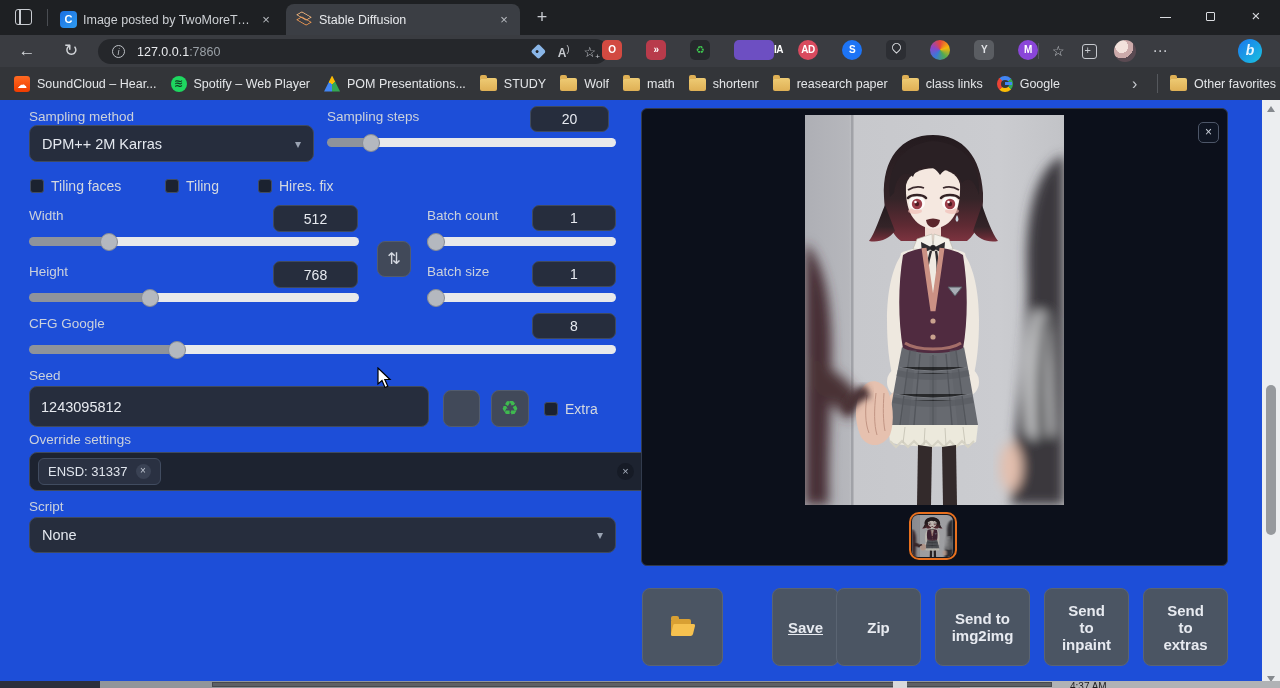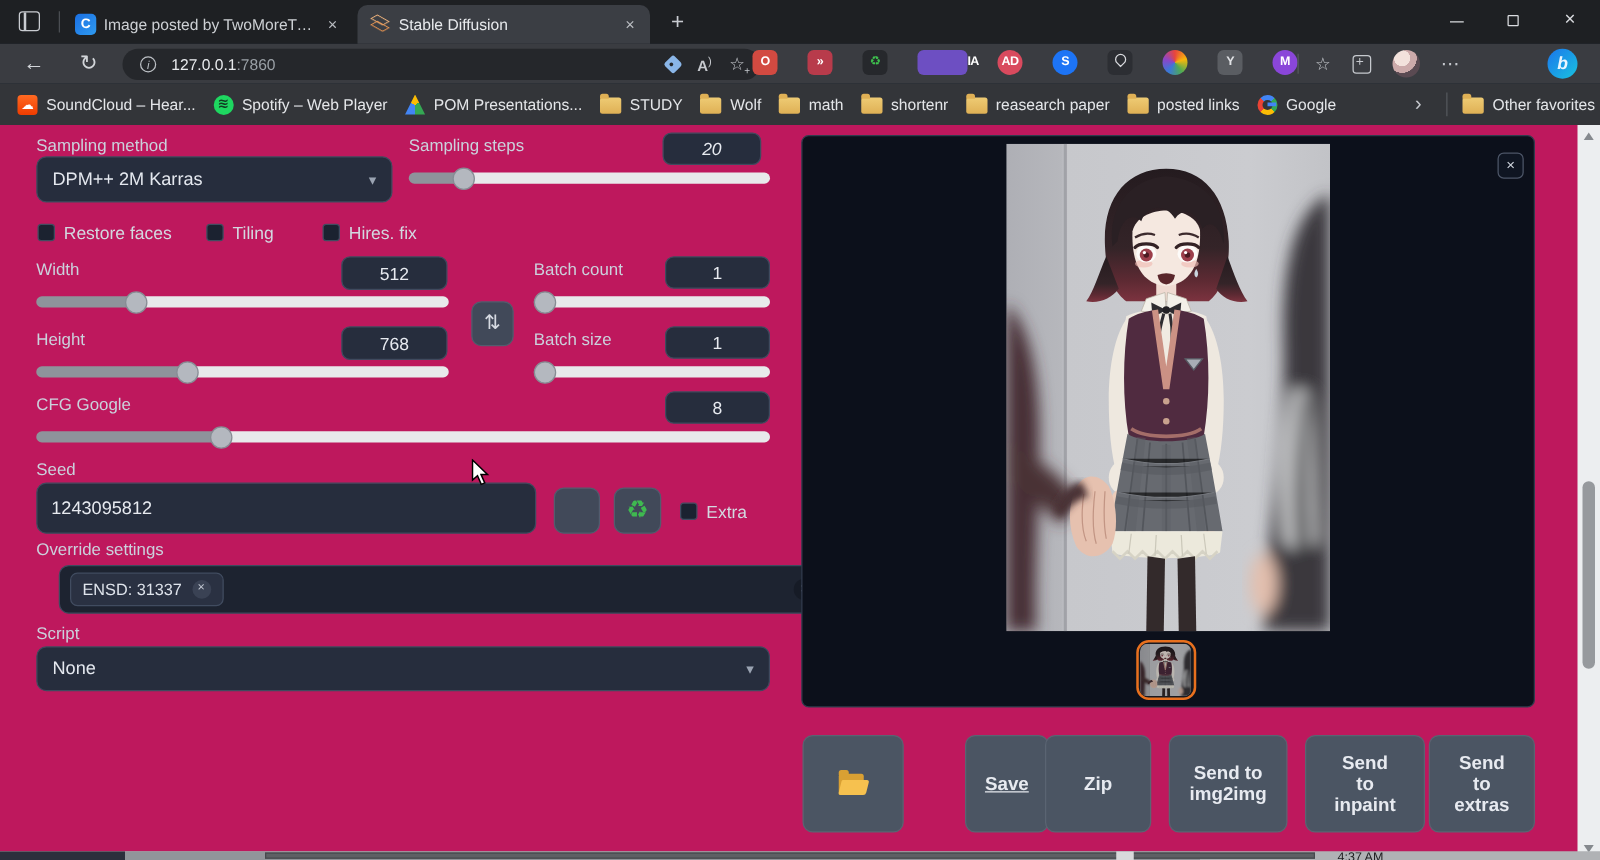--- a/index.html
+++ b/index.html
@@ -68,21 +68,21 @@
   .bi-spotify { background:#1ed760; border-radius:50%; color:#123b22; font-size:11px; font-weight:bold; text-align:center; line-height:15px; }
   .bi-drive { background:conic-gradient(from 180deg,#4285f4 0 33%,#fbbc04 33% 66%,#34a853 66%); clip-path:polygon(50% 0,100% 100%,0 100%); }
   .bi-google { border-radius:50%; background:conic-gradient(from -45deg,#4285f4 0 25%,#34a853 25% 50%,#fbbc05 50% 75%,#ea4335 75%); }
   .bi-google::before { content:""; position:absolute; left:4px; top:4px; width:8px; height:8px; border-radius:50%; background:#333539; }
   .bi-google::after { content:""; position:absolute; left:8px; top:6.5px; width:7px; height:3px; background:#4285f4; }
   .bm-chevron { position:absolute; left:1132px; color:#c6c9ce; font-size:16px; }
   .bm-divider { position:absolute; left:1157px; top:7px; width:1px; height:19px; background:#55585d; }
   .bm-other { position:absolute; left:1170px; display:flex; align-items:center; gap:7px; }
 
   
-  .page { position:absolute; left:0; top:100px; width:1280px; height:588px; background:#be185d; }
+  .page { position:absolute; left:0; top:100px; width:1280px; height:588px; background:#1d4ed8; }
   .lbl { position:absolute; color:#cbd1dc; font-size:13.5px; }
   .numbox { position:absolute; background:#262d3d; border:1px solid #3f4a5e; border-radius:7px; color:#e7eaf0; font-size:14px; text-align:center; font-family:inherit; padding:0; }
   .dropdown { position:absolute; background:#262d3d; border:1px solid #3f4a5e; border-radius:8px; color:#e4e8ef; font-size:14.5px; display:flex; align-items:center; padding:0 12px; }
   .dropdown .val { flex:1; }
   .caret { color:#9aa3b2; font-size:12px; }
   .slider { position:absolute; height:9px; border-radius:5px; background:linear-gradient(to right,#8e939b 0 var(--p),#e8e9eb var(--p) 100%); }
   .slider::after { content:""; position:absolute; top:-4px; left:calc(var(--p) - 8px); width:16px; height:16px; border-radius:50%; background:#b4b8bf; border:1px solid #878c94; }
   .check { position:absolute; width:14px; height:14px; background:#1b2230; border:1px solid #414c60; border-radius:3px; }
   .clabel { position:absolute; color:#d3d8e0; font-size:14px; }
   .textinput { position:absolute; background:#262d3d; border:1px solid #3f4a5e; border-radius:8px; color:#e7eaf0; font-size:14.5px; padding:0 11px; font-family:inherit; }
@@ -216,21 +216,21 @@
         <span class="bm">
           <span class="bi bi-folder"></span>
           <span class="bm-label">shortenr</span>
         </span>
         <span class="bm">
           <span class="bi bi-folder"></span>
           <span class="bm-label">reasearch paper</span>
         </span>
         <span class="bm">
           <span class="bi bi-folder"></span>
-          <span class="bm-label">posted links</span>
+          <span class="bm-label">class links</span>
         </span>
         <span class="bm">
           <span class="bi bi-google"></span>
           <span class="bm-label">Google</span>
         </span>
       </span>
     <span class="bm-chevron">›</span>
     <span class="bm-divider"></span>
     <span class="bm-other">
       <span class="bi bi-folder"></span>
@@ -239,25 +239,25 @@
   </div>
 
   <div class="page">
 
     <div class="lbl" style="left:29px; top:9px;">Sampling method</div>
     <div class="dropdown" style="left:29px; top:25px; width:285px; height:37px;">
       <span class="val">DPM++ 2M Karras</span>
       <span class="caret">▾</span>
     </div>
     <div class="lbl" style="left:327px; top:9px;">Sampling steps</div>
-    <input class="numbox" style="left: 530px; top: 6px; width: 79px; height: 26px; font-style: italic;" value="20">
+    <input class="numbox" style="left: 530px; top: 6px; width: 79px; height: 26px;" value="20">
     <div class="slider" style="left:327px; top:38px; width:289px; --p:15%;"></div>
 
     <div class="check" style="left:30px; top:79px;"></div>
-    <div class="clabel" style="left:51px; top:78px;">Restore faces</div>
+    <div class="clabel" style="left:51px; top:78px;">Tiling faces</div>
     <div class="check" style="left:165px; top:79px;"></div>
     <div class="clabel" style="left:186px; top:78px;">Tiling</div>
     <div class="check" style="left:258px; top:79px;"></div>
     <div class="clabel" style="left:279px; top:78px;">Hires. fix</div>
 
     <div class="lbl" style="left:29px; top:108px;">Width</div>
     <input class="numbox" style="left: 273px; top: 105px; width: 85px; height: 27px;" value="512">
     <div class="slider" style="left:29px; top:137px; width:330px; --p:24%;"></div>
     <div class="lbl" style="left:427px; top:108px;">Batch count</div>
     <input class="numbox" style="left: 532px; top: 105px; width: 84px; height: 26px;" value="1">
@@ -277,21 +277,21 @@
     <div class="slider" style="left:29px; top:245px; width:587px; --p:25%;"></div>
 
     <div class="lbl" style="left:29px; top:268px;">Seed</div>
     <input class="textinput" style="left: 29px; top: 286px; width: 400px; height: 41px;" value="1243095812">
     <div class="toolbtn" style="left:443px; top:290px; width:37px; height:37px;"><span class="die"></span></div>
     <div class="toolbtn" style="left:491px; top:290px; width:38px; height:37px; color:#3fb950; font-size:20px; line-height:35px;"><span>♻</span></div>
     <div class="check" style="left:544px; top:302px;"></div>
     <div class="clabel" style="left:565px; top:301px;">Extra</div>
 
     <div class="lbl" style="left:29px; top:332px;">Override settings</div>
-    <div class="chipfield" style="left:29px; top:352px; width:630px; height:39px;margin-left:18px;">
+    <div class="chipfield" style="left:29px; top:352px; width:630px; height:39px;">
       <span class="chip">
         <span>ENSD: 31337</span>
         <span class="x">×</span>
       </span>
       <span class="field-right">
         <span class="clear-x">×</span>
         <span class="caret">▾</span>
       </span>
     </div>
 
@@ -435,21 +435,21 @@
     </div>
     <div class="gbtn" style="left:772px; width:67px;text-decoration:underline;">
         <span class="wrap">Save</span>
       </div>
     <div class="gbtn" style="left:836px; width:85px;">
         <span class="wrap">Zip</span>
       </div>
     <div class="gbtn" style="left:935px; width:95px;">
         <span class="wrap" style="width:64px;">Send to img2img</span>
       </div>
-    <div class="gbtn" style="left:1044px; width:96px;">
+    <div class="gbtn" style="left:1044px; width:85px;">
         <span class="wrap" style="width:50px;">Send to inpaint</span>
       </div>
     <div class="gbtn" style="left:1143px; width:85px;">
         <span class="wrap" style="width:50px;">Send to extras</span>
       </div>
 
     <div class="vscroll">
       <div class="vs-up"></div>
       <div class="vs-thumb"></div>
       <div class="vs-down"></div>

